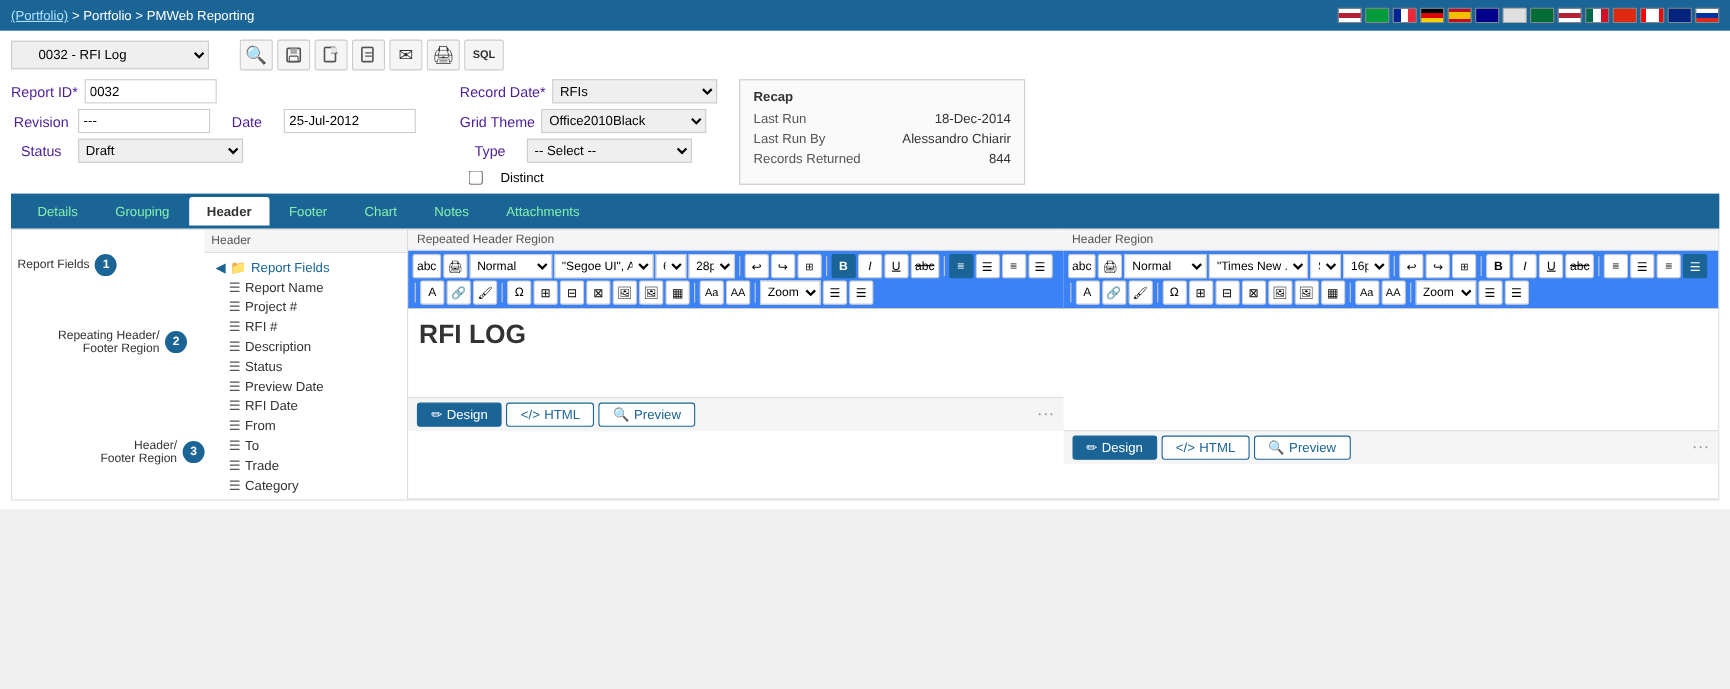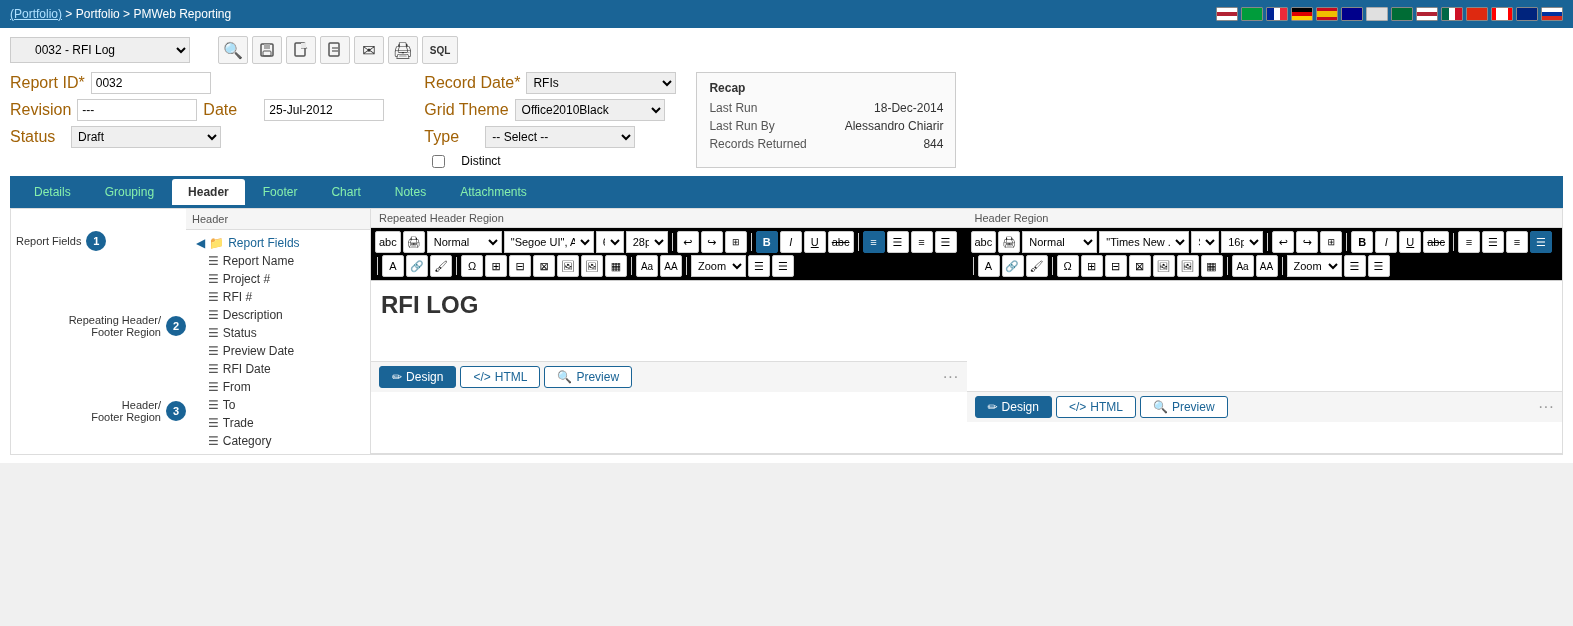--- a/index.html
+++ b/index.html
@@ -34,21 +34,21 @@
       font-size: 16px; color: #333; border-radius: 2px;
     }
 
     
     .form-section { display: flex; gap: 20px; margin-bottom: 8px; }
     .form-left { flex: 0 0 auto; }
     .form-middle { flex: 0 0 auto; }
     .form-right { flex: 0 0 auto; border: 1px solid #ccc; padding: 8px 12px; background: #fafafa; min-width: 260px; }
 
     .form-row { display: flex; align-items: center; margin-bottom: 5px; gap: 6px; }
-    .form-label { font-size: 16px; color: #a16207; min-width: 55px; text-align: left; }
+    .form-label { font-size: 13px; color: #4c1d95; min-width: 55px; text-align: center; }
     .form-input { height: 22px; border: 1px solid #ccc; padding: 2px 4px; font-size: 12px; }
     .form-input.medium { width: 120px; }
     .form-input.large { width: 200px; }
     .form-select { height: 22px; border: 1px solid #ccc; padding: 2px 2px; font-size: 12px; }
     .form-select.medium { width: 150px; }
 
     .recap-title { font-weight: bold; font-size: 12px; margin-bottom: 6px; color: #333; }
     .recap-row { display: flex; justify-content: space-between; margin-bottom: 4px; font-size: 12px; }
     .recap-label { color: #555; min-width: 120px; }
     .recap-value { color: #333; text-align: right; }
@@ -99,21 +99,21 @@
     
     .right-panel { flex: 1; display: flex; flex-direction: row; }
 
     
     .region { border-bottom: 1px solid #ddd; }
     .region-label { font-size: 11px; color: #555; padding: 3px 8px; background: #f5f5f5; border-bottom: 1px solid #ddd; }
 
     
     .rt-toolbar {
       display: flex; align-items: center; gap: 2px; padding: 3px 4px;
-      background: #000000; border-bottom: 1px solid #ccc; flex-wrap: wrap;
+      background: #3b82f6; border-bottom: 1px solid #ccc; flex-wrap: wrap;
       min-height: 28px;
     }
     .rt-btn {
       height: 22px; min-width: 22px; border: 1px solid #ccc; background: #fff;
       cursor: pointer; display: flex; align-items: center; justify-content: center;
       font-size: 11px; border-radius: 2px; padding: 0 3px;
     }
     .rt-btn.active { background: #1a6496; color: white; border-color: #1a6496; }
     .rt-select { height: 22px; border: 1px solid #ccc; font-size: 11px; padding: 0 2px; background: white; }
     .rt-separator { width: 1px; height: 18px; background: #ccc; margin: 0 2px; }
@@ -285,21 +285,21 @@
 
     <div style="position: relative; display: flex;">
 
       <div style="width: 175px; position: relative; flex-shrink: 0;">
 
         <div style="position: absolute; top: 22px; right: 0; display: flex; align-items: center; gap: 5px; width: 170px;">
           <span style="font-size:11px; color:#333;">Report Fields</span>
           <div class="annotation-badge">1</div>
         </div>
 
-        <div style="position: absolute; top: 90px; right: 0; display: flex; align-items: center; gap: 5px; width: 170px; flex-direction: column; align-items: flex-end; margin-top: 15px;">
+        <div style="position: absolute; top: 90px; right: 16px; display: flex; align-items: center; gap: 5px; width: 170px; flex-direction: column; align-items: flex-end;">
           <div style="display:flex; align-items:center; gap:5px;">
             <span style="font-size:11px; color:#333; text-align:right;">Repeating Header/<br>Footer Region</span>
             <div class="annotation-badge">2</div>
           </div>
         </div>
 
         <div style="position: absolute; top: 190px; right: 0; display: flex; align-items: center; gap: 5px;">
           <span style="font-size:11px; color:#333; text-align:right;">Header/<br>Footer Region</span>
           <div class="annotation-badge">3</div>
         </div>

